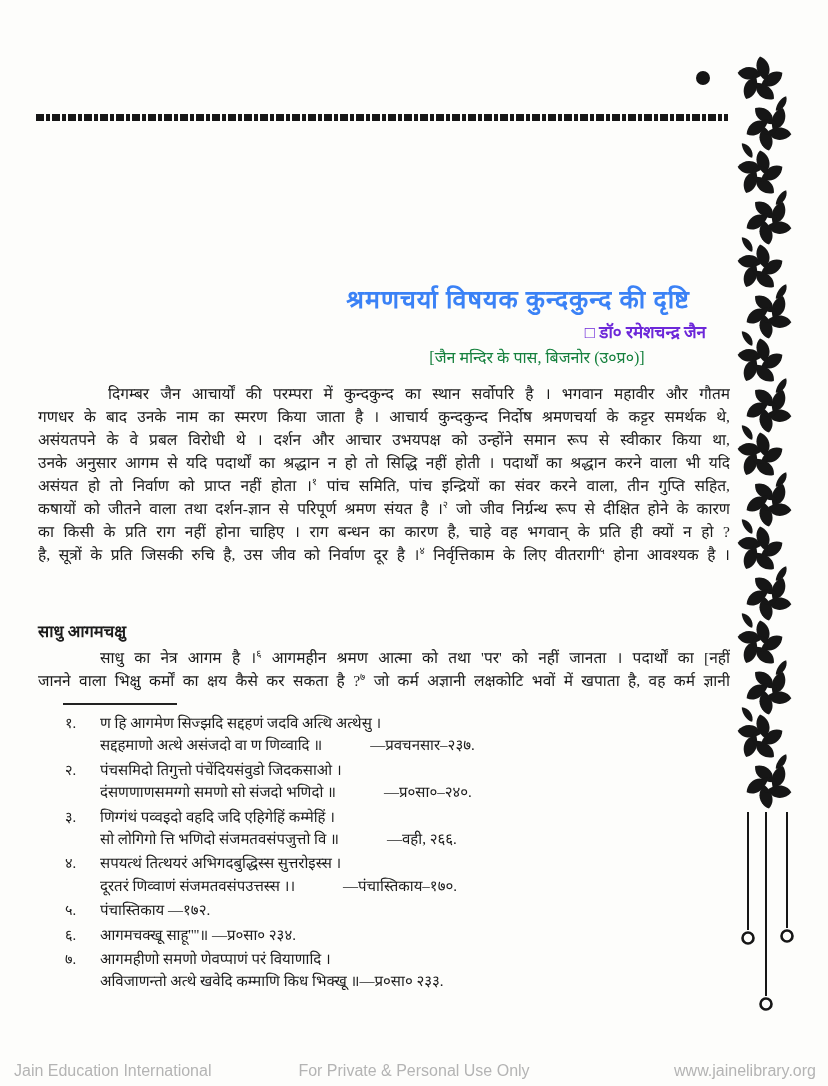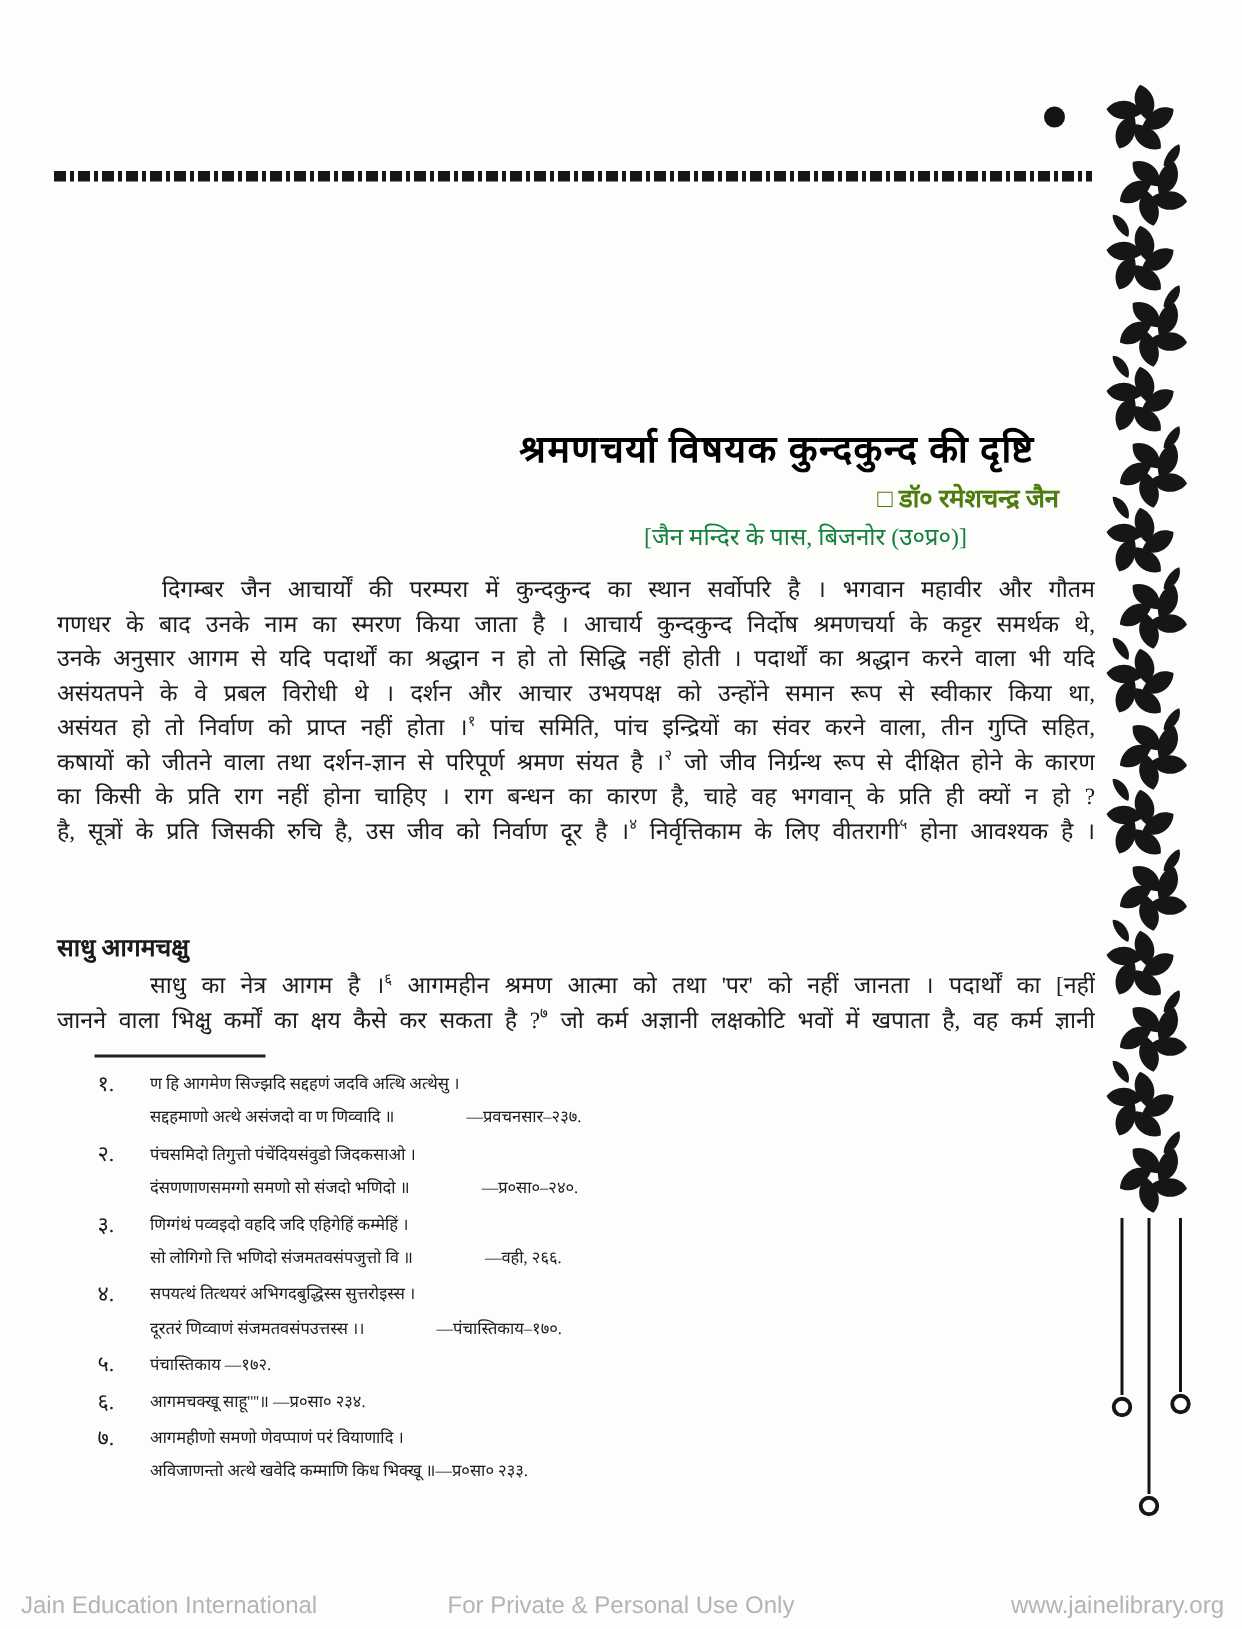--- a/index.html
+++ b/index.html
@@ -13,26 +13,26 @@
     position:absolute;left:36px;top:114px;width:692px;height:7px;
     background:repeating-linear-gradient(90deg,#161616 0 8px,transparent 8px 10.5px,#161616 10.5px 13.5px,transparent 13.5px 16px);
   }
   .page-dot{
     position:absolute;left:696px;top:71px;width:14px;height:14px;
     border-radius:50%;background:#141414;
   }
   #ornament{position:absolute;left:0;top:0;width:828px;height:1086px;pointer-events:none;}
   .title{
     position:absolute;left:296px;top:281px;width:444px;margin:0;
-    font-size:25px;font-weight:bold;letter-spacing:1px;text-align:center;color:#000000;
+    font-size:25px;font-weight:bold;letter-spacing:1px;text-align:center;color:#3b82f6;
     white-space:nowrap;overflow:hidden;
   }
   .author{
     position:absolute;left:470px;top:320px;width:236px;
-    font-size:17px;font-weight:bold;text-align:right;color:#4d7c0f;white-space:nowrap;
+    font-size:17px;font-weight:bold;text-align:right;color:#6d28d9;white-space:nowrap;
   }
   .affiliation{
     position:absolute;left:392px;top:346px;width:290px;
     font-size:16px;text-align:center;color:#15803d;white-space:nowrap;
   }
   .para{position:absolute;left:38px;width:692px;}
   #para1{top:382px;}
   #para2{top:646px;}
   .pline{
     height:23px;overflow:hidden;font-size:15.5px;line-height:23px;
@@ -43,21 +43,21 @@
   .ind2{text-indent:62px;}
   .sec-head{
     position:absolute;left:38px;top:619px;width:652px;
     text-align:left;font-weight:bold;font-size:16.5px;
   }
   .fn-rule{position:absolute;left:63px;top:703px;width:114px;height:2px;background:#222;}
   #footnotes{position:absolute;left:38px;top:712px;width:700px;}
   .fn{display:flex;margin-bottom:2px;}
   .fn-num{flex:none;width:62px;padding-left:27px;box-sizing:border-box;font-size:14.5px;line-height:22.4px;}
   .fn-body{flex:1;}
-  .fn-line{height:22.4px;line-height:22.4px;font-size:11px;overflow:hidden;white-space:nowrap;}
+  .fn-line{height:22.4px;line-height:22.4px;font-size:15px;overflow:hidden;white-space:nowrap;}
   .fn-cite{margin-left:48px;}
   .footer{position:absolute;left:0;top:1062px;width:828px;height:18px;
     font-family:"Liberation Sans","DejaVu Sans",sans-serif;font-size:16px;color:#b4b4b4;}
   .footer .f-left{position:absolute;left:14px;top:0;}
   .footer .f-center{position:absolute;left:0;top:0;width:100%;text-align:center;}
   .footer .f-right{position:absolute;right:12px;top:0;}
 </style>
 </head>
 <body>
 
@@ -218,22 +218,22 @@
       <circle cx="787" cy="936" r="5.5" fill="none" stroke="#161616" stroke-width="2.6"></circle>
     </svg>
 
   <h1 class="title">श्रमणचर्या विषयक कुन्दकुन्द की दृष्टि</h1>
   <div class="author">□ डॉ० रमेशचन्द्र जैन</div>
   <div class="affiliation">[जैन मन्दिर के पास, बिजनोर (उ०प्र०)]</div>
 
   <div class="para" id="para1">
       <div class="pline ind1">दिगम्बर जैन आचार्यों की परम्परा में कुन्दकुन्द का स्थान सर्वोपरि है । भगवान महावीर और गौतम</div>
       <div class="pline">गणधर के बाद उनके नाम का स्मरण किया जाता है । आचार्य कुन्दकुन्द निर्दोष श्रमणचर्या के कट्टर समर्थक थे,</div>
+      <div class="pline">असंयतपने के वे प्रबल विरोधी थे । दर्शन और आचार उभयपक्ष को उन्होंने समान रूप से स्वीकार किया था,</div>
       <div class="pline">उनके अनुसार आगम से यदि पदार्थों का श्रद्धान न हो तो सिद्धि नहीं होती । पदार्थों का श्रद्धान करने वाला भी यदि</div>
-      <div class="pline">असंयतपने के वे प्रबल विरोधी थे । दर्शन और आचार उभयपक्ष को उन्होंने समान रूप से स्वीकार किया था,</div>
       <div class="pline">असंयत हो तो निर्वाण को प्राप्त नहीं होता ।<sup>१</sup> पांच समिति, पांच इन्द्रियों का संवर करने वाला, तीन गुप्ति सहित,</div>
       <div class="pline">कषायों को जीतने वाला तथा दर्शन-ज्ञान से परिपूर्ण श्रमण संयत है ।<sup>२</sup> जो जीव निर्ग्रन्थ रूप से दीक्षित होने के कारण</div>
       <div class="pline">का किसी के प्रति राग नहीं होना चाहिए ।  राग बन्धन का कारण है,  चाहे वह भगवान् के प्रति ही क्यों न हो ?</div>
       <div class="pline">है, सूत्रों के प्रति जिसकी रुचि है, उस जीव को निर्वाण दूर है ।<sup>४</sup> निर्वृत्तिकाम के लिए वीतरागी<sup>५</sup> होना आवश्यक है ।</div>
     </div>
 
   <div class="sec-head">साधु आगमचक्षु</div>
 
   <div class="para" id="para2">
       <div class="pline ind2">साधु का नेत्र आगम है ।<sup>६</sup> आगमहीन श्रमण आत्मा को तथा 'पर' को नहीं जानता । पदार्थों का [नहीं</div>

